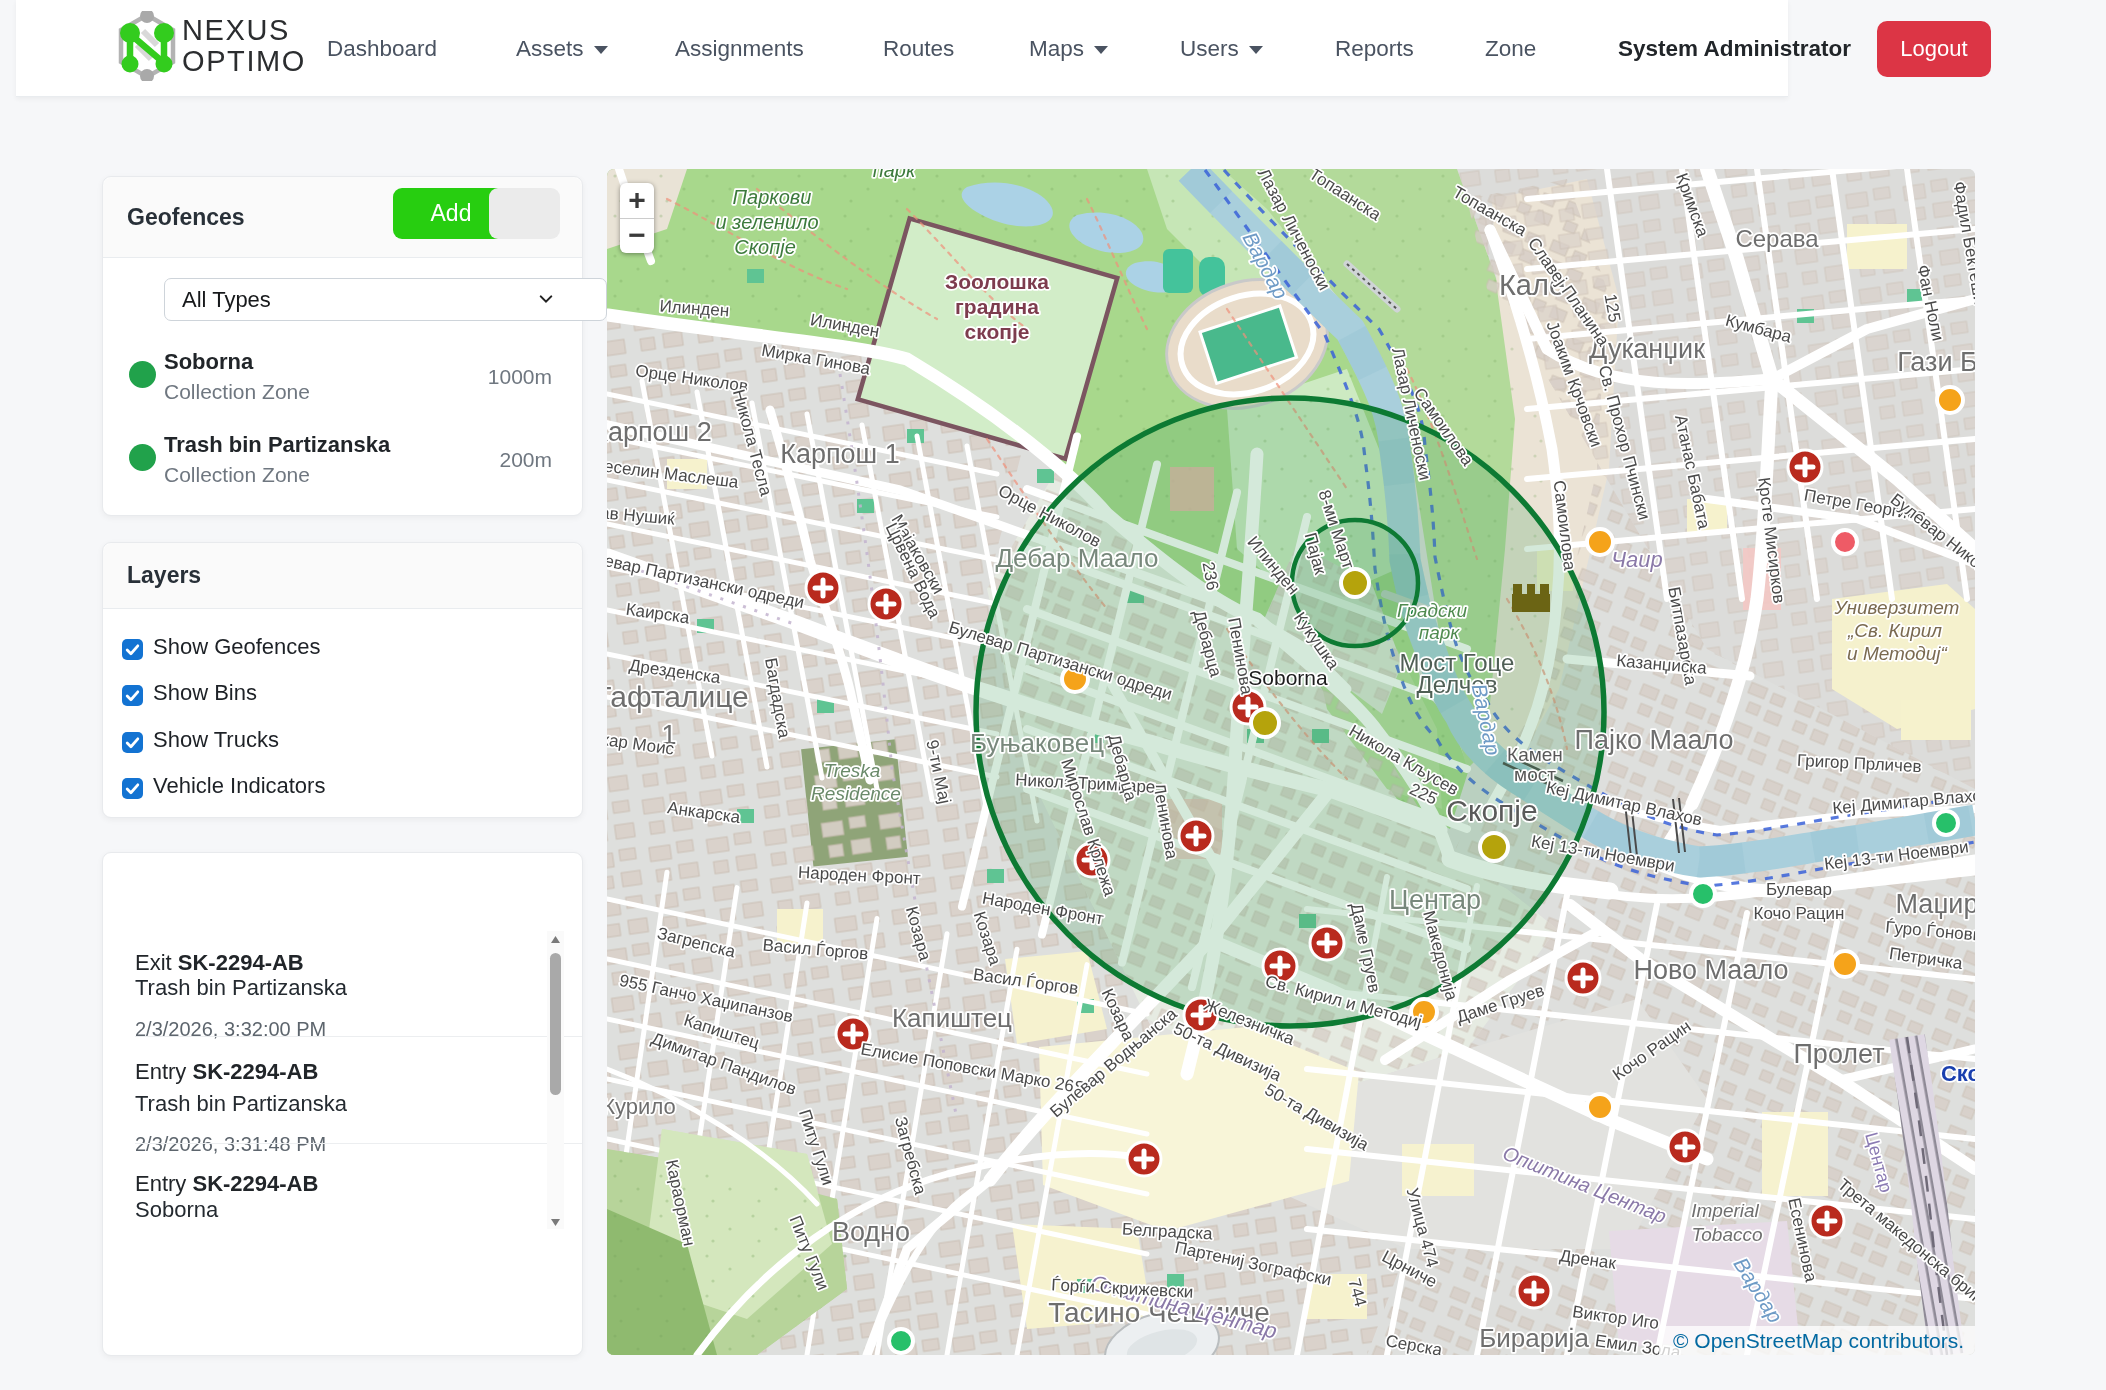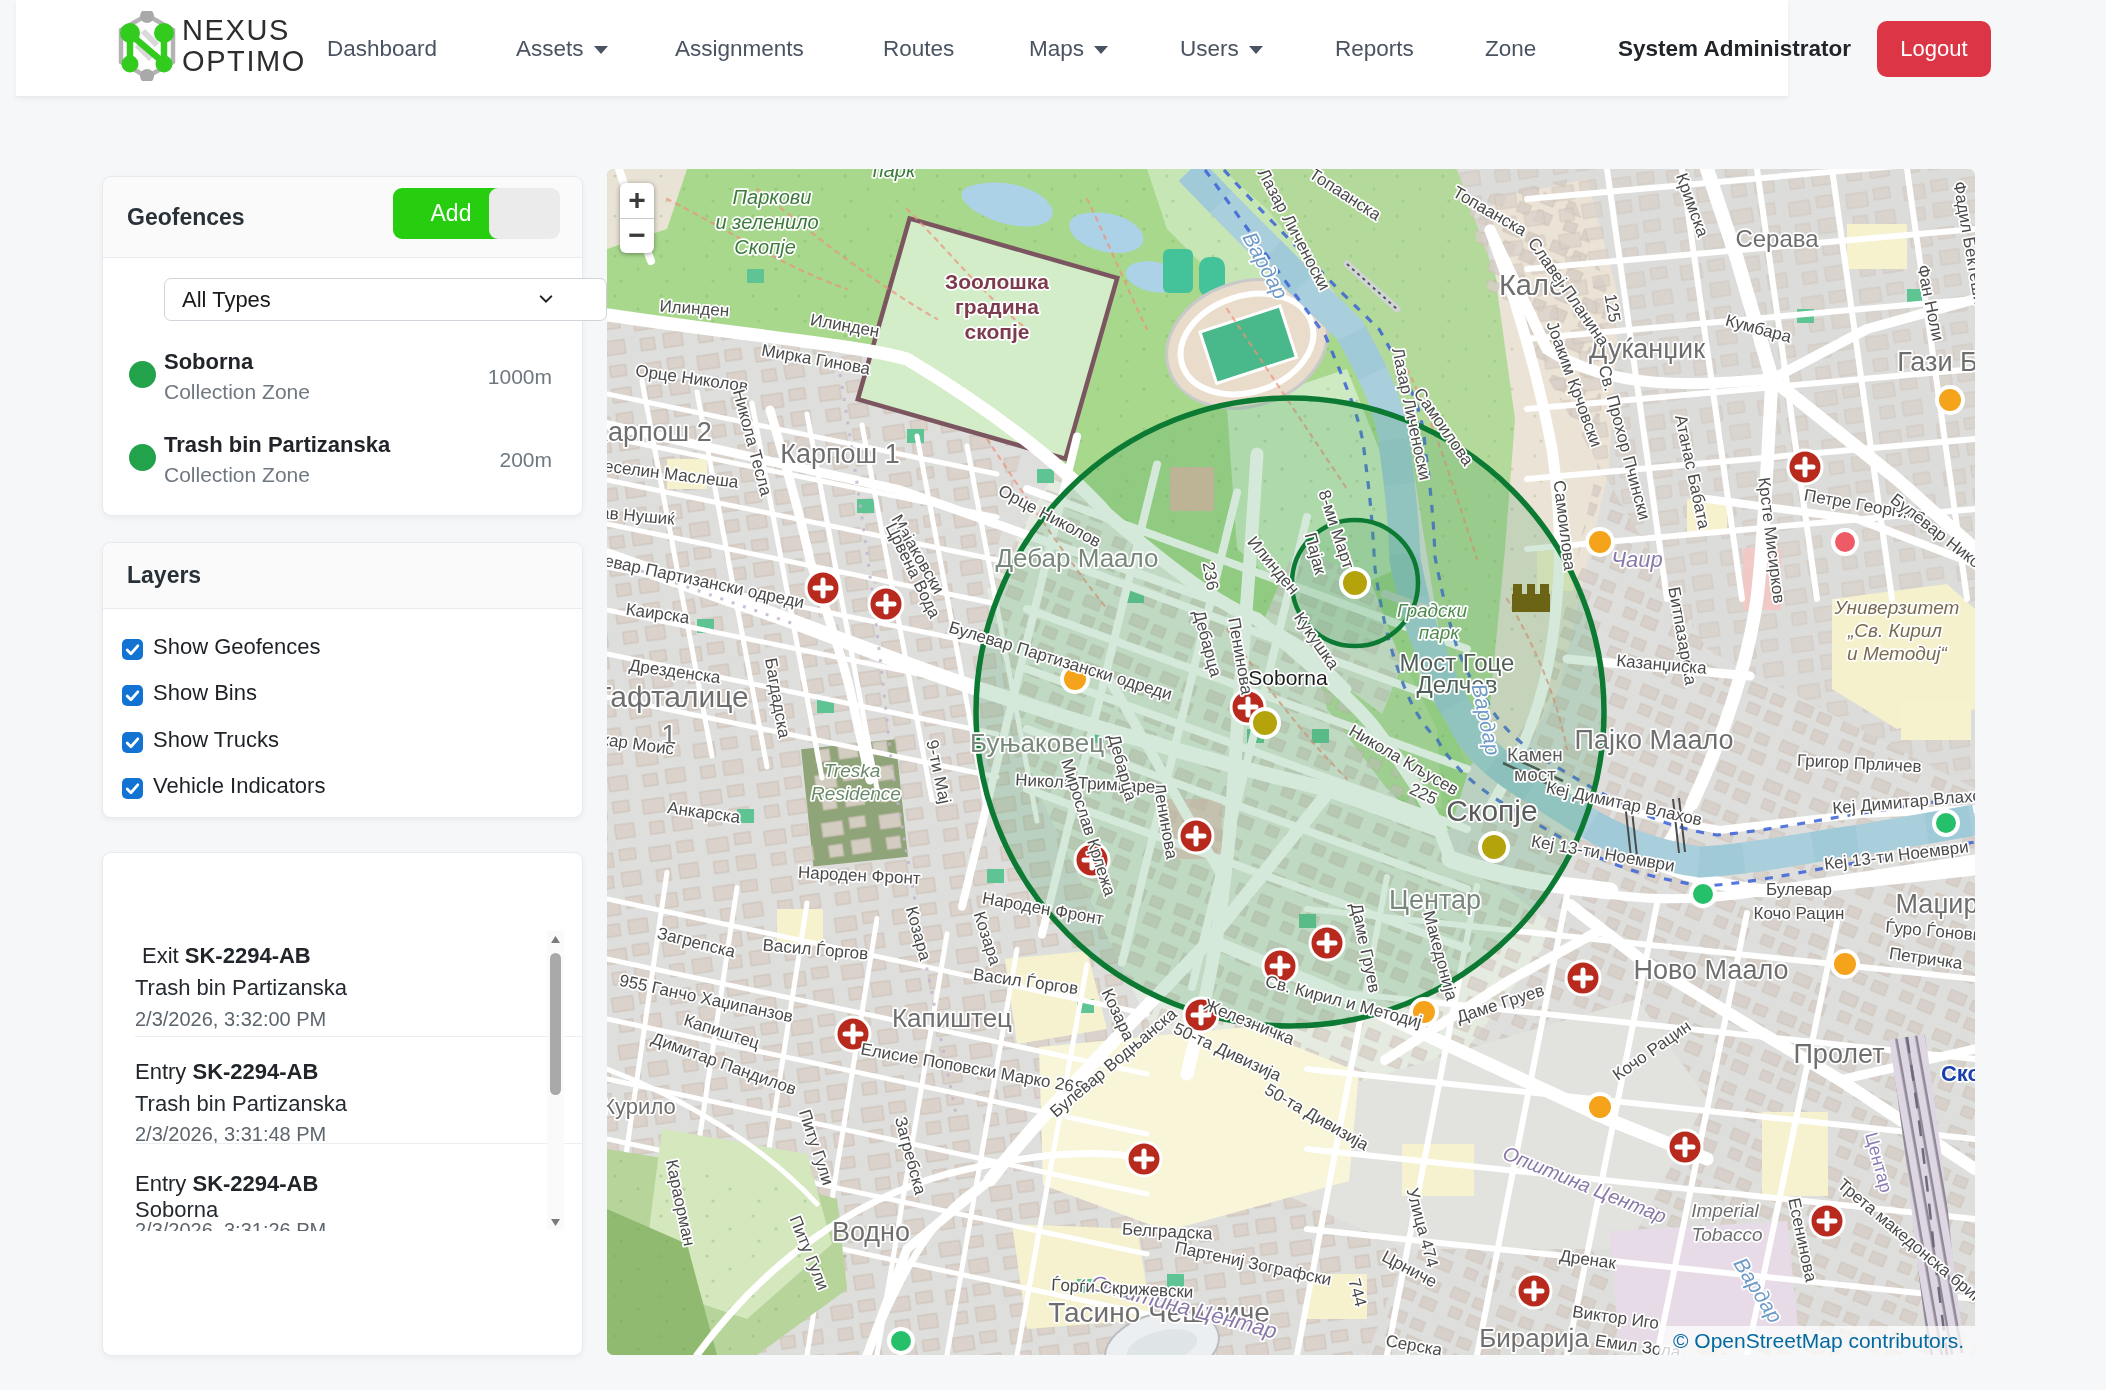--- a/index.html
+++ b/index.html
@@ -29,21 +29,21 @@
   .isub { position:absolute; font-size:21px; color:#6f7780; }
   .irad { position:absolute; right:30px; font-size:21px; color:#6f7780; }
   .cbrow { position:absolute; left:19px; }
   .cb { position:absolute; left:0; top:0; width:21px; height:21px; background:#1373d2; border-radius:5px; }
   .cb svg { position:absolute; left:2px; top:2px; }
   .cbl { position:absolute; left:31px; top:-5px; font-size:22px; color:#1d2126; white-space:nowrap; }
   .pill { position:absolute; left:385px; top:14px; width:73px; height:23px; background:#e9ecef; border-radius:12px; }
   .ev { position:absolute; left:32px; right:46px; font-size:22px; color:#212529; white-space:nowrap; }
   .ev b { font-weight:bold; }
   .ev.t2 { color:#242a30; }
-  .ev.t3 { font-size:20px; color:#5d656d; }
+  .ev.t3 { font-size:20px; color:#5d656d;margin-top:10px; }
   .evdiv { position:absolute; left:32px; width:468px; border-top:1px solid #eceef0; }
   .sbar { position:absolute; left:444px; top:0; width:17px; height:298px; background:#fafafa; }
   .sbar .thumb { position:absolute; left:3px; top:22px; width:11px; height:142px; background:#a9a9a9; border-radius:6px; }
   .map { position:absolute; left:607px; top:169px; width:1368px; height:1186px; border-radius:7px; overflow:hidden; background:#dfdfdd; }
   .zoomctl { position:absolute; left:13px; top:14px; width:34px; height:70px; background:#fff; border-radius:6px;
     box-shadow:0 1px 5px rgba(0,0,0,.4); z-index:9; }
   .zoomctl .zline { position:absolute; left:0; top:35px; width:34px; border-top:1px solid #ccc; }
   .zoomctl .plus, .zoomctl .minus { position:absolute; left:0; width:34px; text-align:center; color:#3a3a3a;
     font-size:30px; font-weight:bold; line-height:34px; }
   .plus { top:0; } .minus { top:35px; }
@@ -132,21 +132,21 @@
         <svg width="17" height="17" viewBox="0 0 16 16">
           <path d="M3 8.5 L6.5 12 L13 4.5" stroke="#fff" stroke-width="2.6" fill="none" stroke-linecap="round" stroke-linejoin="round"></path>
         </svg>
       </span>
       <span class="cbl">Vehicle Indicators</span>
     </div>
 </div>
 
 <div class="card" style="top:852px; height:504px;">
   <div style="position:absolute; left:0; top:78px; width:479px; height:300px; overflow:hidden;">
-    <div class="ev" style="top:12px;margin-left:7px;">Exit <b>SK-2294-AB</b></div>
+    <div class="ev" style="top:19px;">Exit <b>SK-2294-AB</b></div>
     <div class="ev t2" style="top:44px;">Trash bin Partizanska</div>
     <div class="ev t3" style="top:77px;">2/3/2026, 3:32:00 PM</div>
     <div class="evdiv" style="top:105px;"></div>
     <div class="ev" style="top:128px;">Entry <b>SK-2294-AB</b></div>
     <div class="ev t2" style="top:160px;">Trash bin Partizanska</div>
     <div class="ev t3" style="top:192px;">2/3/2026, 3:31:48 PM</div>
     <div class="evdiv" style="top:212px;"></div>
     <div class="ev" style="top:240px;">Entry <b>SK-2294-AB</b></div>
     <div class="ev t2" style="top:266px;">Soborna</div>
     <div class="ev t3" style="top:288px;">2/3/2026, 3:31:26 PM</div>

